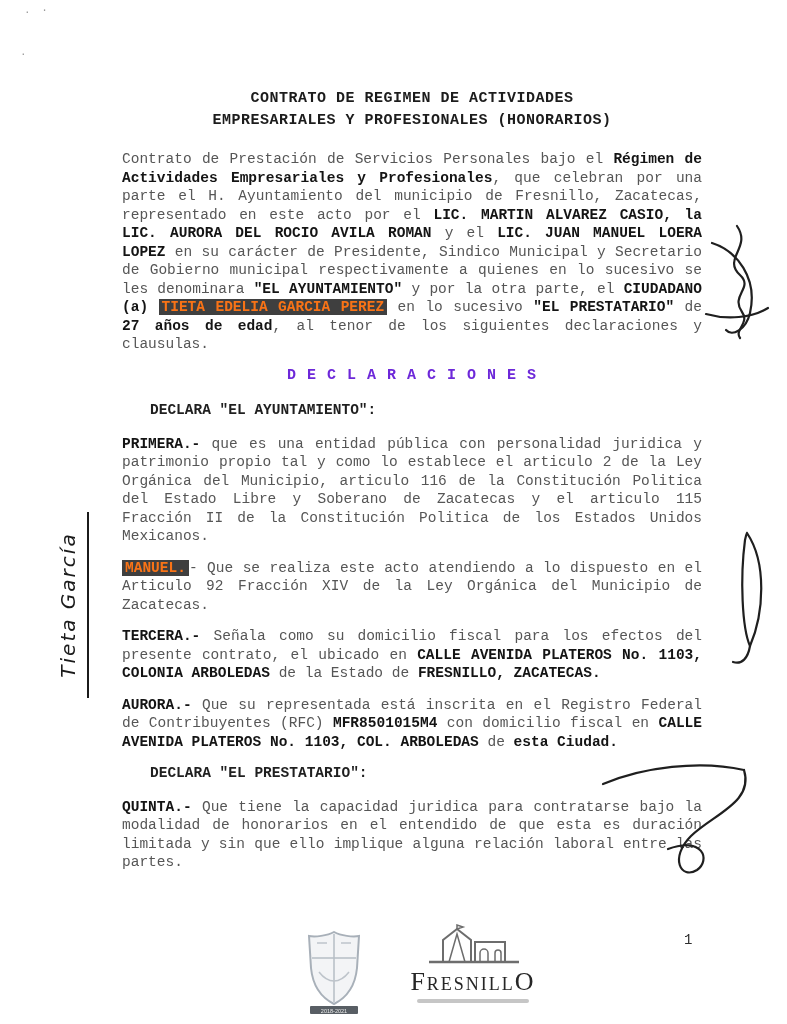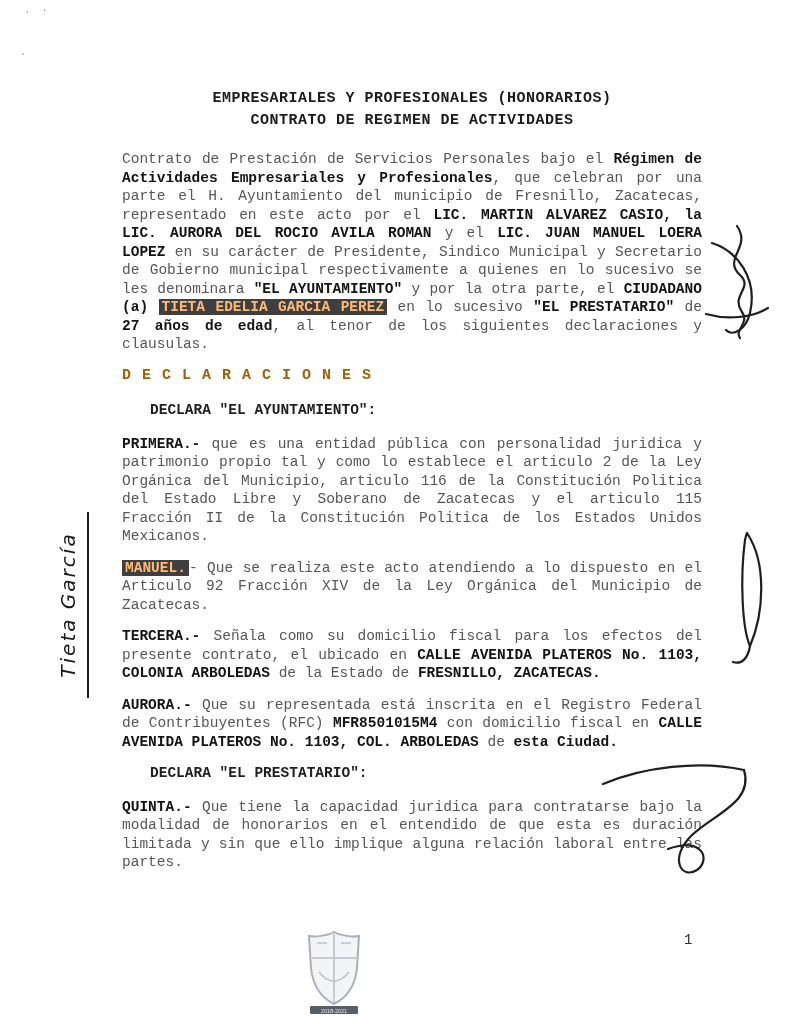--- a/index.html
+++ b/index.html
@@ -20,24 +20,24 @@
     color:#565656;font-size:14.5px;line-height:18.5px;
   }
   .title{
     margin:0 0 18px 0;text-align:center;
     font-size:15px;font-weight:bold;color:#1c1c1c;
     line-height:22px;letter-spacing:.5px;
   }
   .title .tline{display:block;}
   .para{margin:0 0 13px 0;text-align:justify;}
   .para .b{font-weight:bold;color:#141414;}
-  .para .hl{background:#3f3f3f;color:#fdba74;padding:0 3px;}
+  .para .hl{background:#3f3f3f;color:#f97316;padding:0 3px;}
   .center-head{
-    margin:8px 0 16px 0;text-align:left;
-    font-size:15px;font-weight:bold;color:#a16207;letter-spacing:1px;
+    margin:8px 0 16px 0;text-align:center;
+    font-size:15px;font-weight:bold;color:#6d28d9;letter-spacing:1px;
   }
   .sub-head{
     margin:4px 0 15px 28px;
     font-size:14.5px;font-weight:bold;color:#1f1f1f;
   }
 
   .margin-name{
     position:absolute;left:56px;top:698px;width:186px;
     transform-origin:0 0;transform:rotate(-90deg);
     font-family:"DejaVu Sans",sans-serif;font-style:italic;
@@ -69,22 +69,22 @@
 </head>
 <body>
 
 <div class="page">
 
   <div class="scan-mark m1">. ·</div>
   <div class="scan-mark m2">·</div>
 
   <div class="content">
     <h1 class="title">
+      <span class="tline">CONTRATO DE REGIMEN DE ACTIVIDADES</span>
       <span class="tline">EMPRESARIALES Y PROFESIONALES (HONORARIOS)</span>
-      <span class="tline">CONTRATO DE REGIMEN DE ACTIVIDADES</span>
     </h1>
 
     <p class="para"><span>Contrato de Prestación de Servicios Personales bajo el </span><span class="b">Régimen de Actividades Empresariales y Profesionales</span><span>, que celebran por una parte el H. Ayuntamiento del municipio de Fresnillo, Zacatecas, representado en este acto por el </span><span class="b">LIC. MARTIN ALVAREZ CASIO, la LIC. AURORA DEL ROCIO AVILA ROMAN</span><span> y el </span><span class="b">LIC. JUAN MANUEL LOERA LOPEZ</span><span> en su carácter de Presidente, Sindico Municipal y Secretario de Gobierno municipal respectivamente a quienes en lo sucesivo se les denominara </span><span class="b">"EL AYUNTAMIENTO"</span><span> y por la otra parte, el </span><span class="b">CIUDADANO (a) </span><span class="b hl">TIETA EDELIA GARCIA PEREZ</span><span> en lo sucesivo </span><span class="b">"EL PRESTATARIO"</span><span> de </span><span class="b">27 años de edad</span><span>, al tenor de los siguientes declaraciones y clausulas.</span></p>
 
     <h2 class="center-head">D E C L A R A C I O N E S</h2>
 
     <h3 class="sub-head">DECLARA "EL AYUNTAMIENTO":</h3>
 
     <p class="para"><span class="b">PRIMERA.-</span><span> que es una entidad pública con personalidad juridica y patrimonio propio tal y como lo establece el articulo 2 de la Ley Orgánica del Municipio, articulo 116 de la Constitución Politica del Estado Libre y Soberano de Zacatecas y el articulo 115 Fracción II de la Constitución Politica de los Estados Unidos Mexicanos.</span></p>
     <p class="para"><span class="b hl">MANUEL.</span><span>- Que se realiza este acto atendiendo a lo dispuesto en el Articulo 92 Fracción XIV de la Ley Orgánica del Municipio de Zacatecas.</span></p>
@@ -119,14 +119,25 @@
   <div class="crest">
     <svg width="62" height="88" viewBox="0 0 62 88">
       <path d="M31 4 C38 8 50 9 56 8 L54 40 C52 60 43 70 31 76 C19 70 10 60 8 40 L6 8 C12 9 24 8 31 4 Z" fill="#f1f3f5" stroke="#9aa3ad" stroke-width="2"></path>
       <path d="M31 6 L31 74 M9 30 L53 30" stroke="#aab3bc" stroke-width="1.5" fill="none"></path>
       <path d="M14 15 h10 M38 15 h10 M16 44 q7 9 15 9 q8 0 15 -9" stroke="#b3bac2" stroke-width="1.5" fill="none"></path>
       <rect x="7" y="78" width="48" height="8" rx="1" fill="#3c434a"></rect>
       <text x="31" y="84.5" font-size="5.5" fill="#e9e9e9" text-anchor="middle" font-family="Liberation Sans, sans-serif">2018-2021</text>
     </svg>
   </div>
 
+  <div class="fresnillo">
+    <svg width="120" height="40" viewBox="0 0 120 40">
+      <path d="M30 38 L30 16 L44 5 L58 16 L58 38" fill="none" stroke="#6d6d6d" stroke-width="2"></path>
+      <path d="M36 38 L44 10 L52 38 M44 5 L44 1 L50 3 L44 5" fill="none" stroke="#6d6d6d" stroke-width="1.5"></path>
+      <rect x="62" y="18" width="30" height="20" fill="none" stroke="#6d6d6d" stroke-width="2"></rect>
+      <path d="M67 38 v-9 a4 4 0 0 1 8 0 v9 M82 38 v-9 a3 3 0 0 1 6 0 v9" fill="none" stroke="#6d6d6d" stroke-width="1.5"></path>
+      <path d="M16 38 h90" stroke="#6d6d6d" stroke-width="2.5"></path>
+    </svg>
+    <div class="wordmark">FresnillO</div>
+    <div class="tagline-smudge"></div>
+  </div>
 
 </div>
 
 </body></html>

